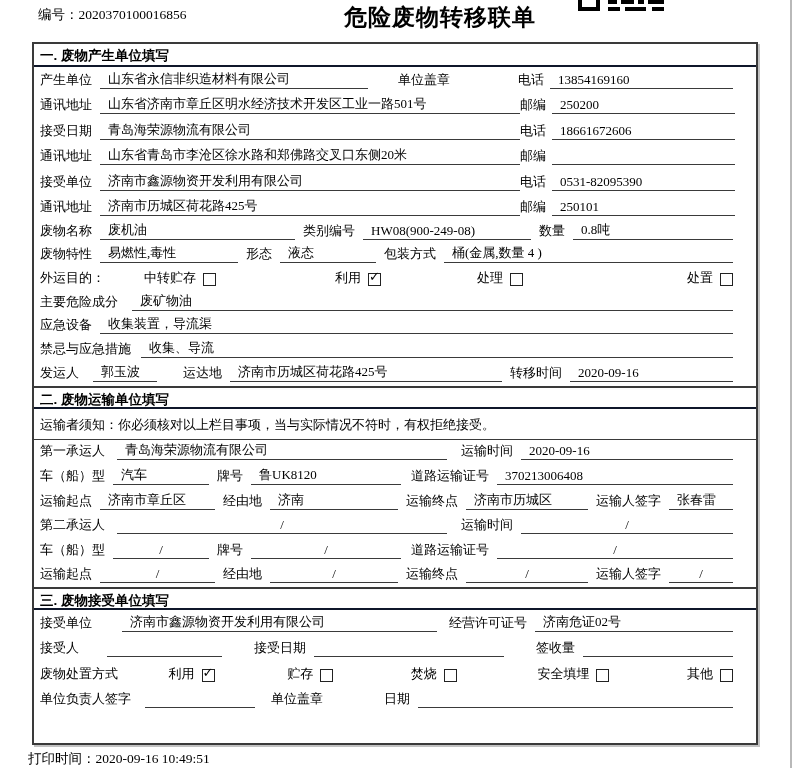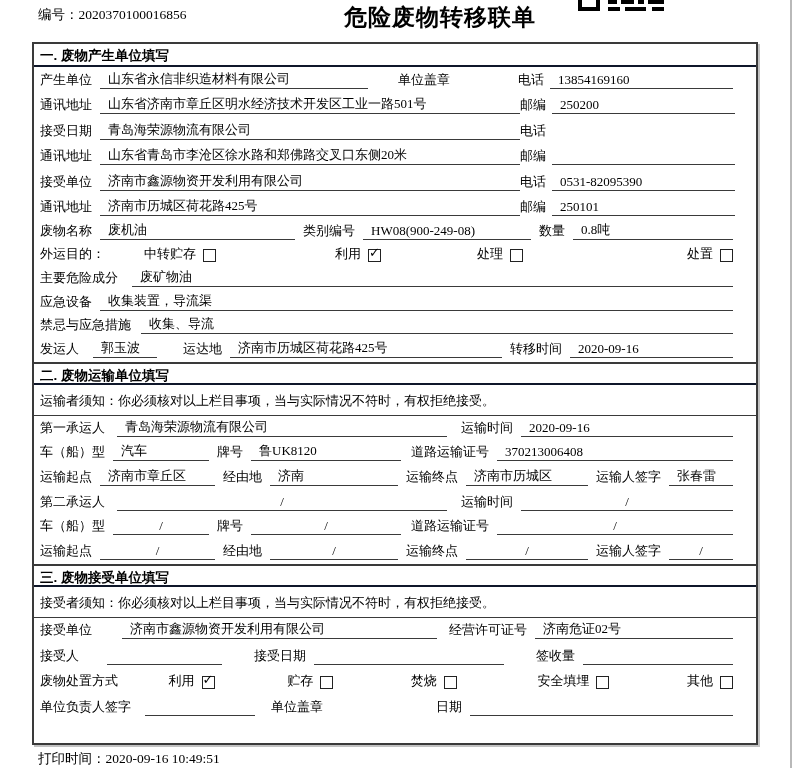--- a/index.html
+++ b/index.html
@@ -51,25 +51,25 @@
   .right-col .lbl{margin-right:6px;}
   .right-col .u{flex:1 1 auto;}
   .cb{
     flex:0 0 auto;display:inline-block;width:11px;height:11px;
     border:1.3px solid #222;margin:0 0 1px 7px;position:relative;background:#fff;
   }
   .cb.checked::after{
     content:"✓";position:absolute;left:0px;top:-4px;font-size:13px;line-height:13px;color:#000;
   }
   .opt{display:flex;align-items:flex-end;}
-  .footer{position:absolute;left:38px;top:750px;font-size:13.5px;white-space:nowrap;}
+  .footer{position:absolute;left:28px;top:750px;font-size:13.5px;white-space:nowrap;}
   .ml4{margin-left:4px;}.ml8{margin-left:8px;}.ml10{margin-left:10px;}.ml12{margin-left:12px;}
   .ml14{margin-left:14px;}.ml16{margin-left:16px;}.ml18{margin-left:18px;}.ml24{margin-left:32px;}
   .ml26{margin-left:26px;}.ml28{margin-left:28px;}.ml30{margin-left:30px;}.ml40{margin-left:40px;}
-  .ml45{margin-left:45px;}.ml48{margin-left:48px;}.ml83{margin-left:61px;}.ml84{margin-left:84px;}.ml129{margin-left:129px;}.ml150{margin-left:113px;}
+  .ml45{margin-left:45px;}.ml48{margin-left:48px;}.ml83{margin-left:61px;}.ml84{margin-left:84px;}.ml129{margin-left:129px;}.ml150{margin-left:61px;}
   .w64{width:64px;}.w96{width:96px;}.w110{width:110px;}.w115{width:115px;}.w122{width:122px;}
   .w128{width:128px;}.w138{width:138px;}.w150{width:150px;}.w168{width:168px;}
   .w190{width:190px;}.w195{width:195px;}.w268{width:268px;}.w272{width:272px;}.w315{width:315px;}
   .w330{width:330px;}.w420{width:420px;}
 </style>
 </head>
 <body>
 
 <div class="topbar">
   <div class="serial"><span>编号：</span><span>2020370100016856</span></div>
@@ -109,20 +109,21 @@
       <span class="lbl">邮编</span>
       <span class="u">250200</span>
     </span>
   </div>
 
   <div class="row rh1">
     <span class="lbl">接受日期</span>
     <span class="u w420 ml8">青岛海荣源物流有限公司</span>
     <span class="right-col">
       <span class="lbl">电话</span>
+      <span class="u">18661672606</span>
     </span>
   </div>
 
   <div class="row rh1">
     <span class="lbl">通讯地址</span>
     <span class="u w420 ml8">山东省青岛市李沧区徐水路和郑佛路交叉口东侧20米</span>
     <span class="right-col">
       <span class="lbl">邮编</span>
       <span class="u"></span>
     </span>
@@ -148,20 +149,28 @@
 
   <div class="row rh2">
     <span class="lbl">废物名称</span>
     <span class="u w195 ml8">废机油</span>
     <span class="lbl ml8">类别编号</span>
     <span class="u w168 ml8">HW08(900-249-08)</span>
     <span class="lbl ml8">数量</span>
     <span class="u fill ml8">0.8吨</span>
   </div>
 
+  <div class="row rh2">
+    <span class="lbl">废物特性</span>
+    <span class="u w138 ml8">易燃性,毒性</span>
+    <span class="lbl ml8">形态</span>
+    <span class="u w96 ml8">液态</span>
+    <span class="lbl ml8">包装方式</span>
+    <span class="u fill ml8">桶(金属,数量 4 )</span>
+  </div>
 
   <div class="row rh2">
     <span class="lbl">外运目的：</span>
     <span class="opt ml4">
       <span class="lbl">中转贮存</span>
       <span class="cb"></span>
     </span>
     <span class="opt ml84">
       <span class="lbl">利用</span>
       <span class="cb checked"></span>
@@ -251,21 +260,20 @@
     <span class="u w115 ml8 ctr">/</span>
     <span class="lbl ml8">经由地</span>
     <span class="u w128 ml8 ctr">/</span>
     <span class="lbl ml8">运输终点</span>
     <span class="u w122 ml8 ctr">/</span>
     <span class="lbl ml8">运输人签字</span>
     <span class="u fill ml8 ctr">/</span>
   </div>
 
   <div class="sec-h bt">三. 废物接受单位填写</div>
-  <div class="notice">接受者须知：你必须核对以上栏目事项，当与实际情况不符时，有权拒绝接受。</div>
 
   <div class="row rh4">
     <span class="lbl">接受单位</span>
     <span class="u w315 ml30">济南市鑫源物资开发利用有限公司</span>
     <span class="lbl ml12">经营许可证号</span>
     <span class="u fill ml8">济南危证02号</span>
   </div>
 
   <div class="row rh4">
     <span class="lbl">接受人</span>

